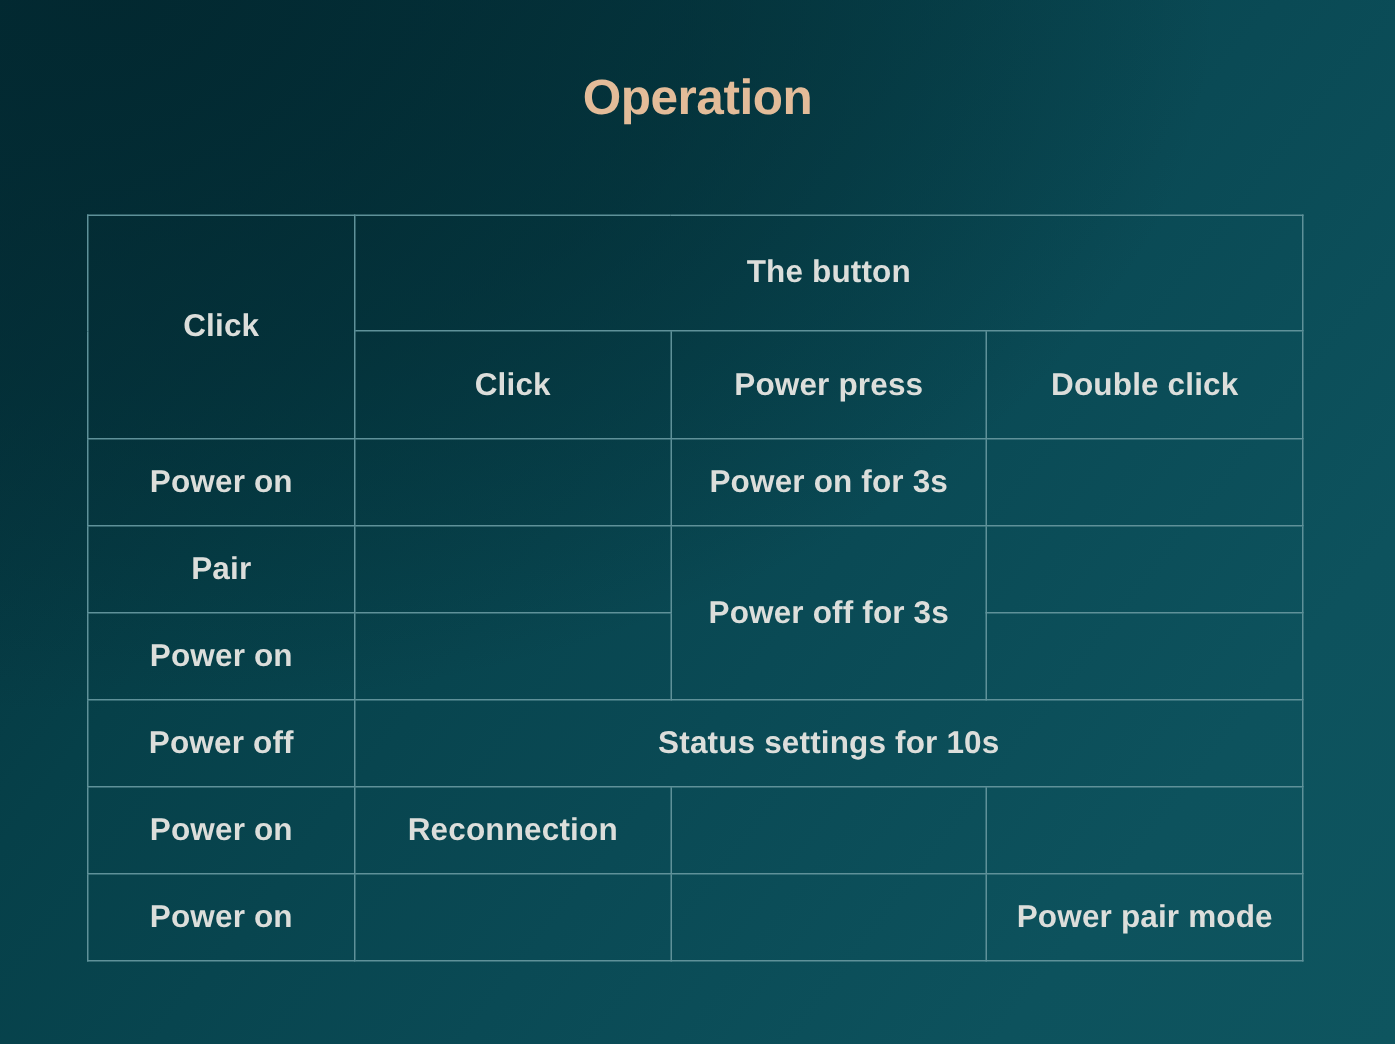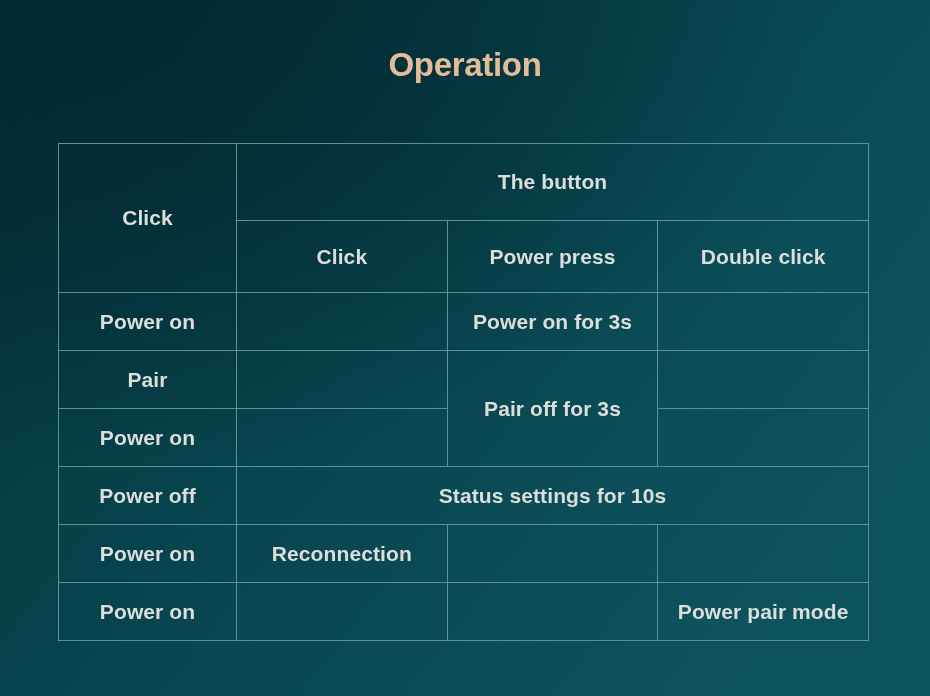--- a/index.html
+++ b/index.html
@@ -96,21 +96,21 @@
         <tr class="row-data">
           <td class="cell-status">Power on</td>
           <td class="cell-click empty"></td>
           <td class="cell-long big-span">Power on for 3s</td>
           <td class="cell-double empty"></td>
         </tr>
 
         <tr class="row-data">
           <td class="cell-status">Pair</td>
           <td class="cell-click empty"></td>
-          <td class="cell-long big-span" rowspan="2">Pair off for 3s</td>
+          <td class="cell-long big-span" rowspan="2">Power off for 3s</td>
           <td class="cell-double empty"></td>
         </tr>
 
         <tr class="row-data">
           <td class="cell-status">Power on</td>
           <td class="cell-click empty"></td>
           <td class="cell-double empty"></td>
         </tr>
 
         <tr class="row-data">

